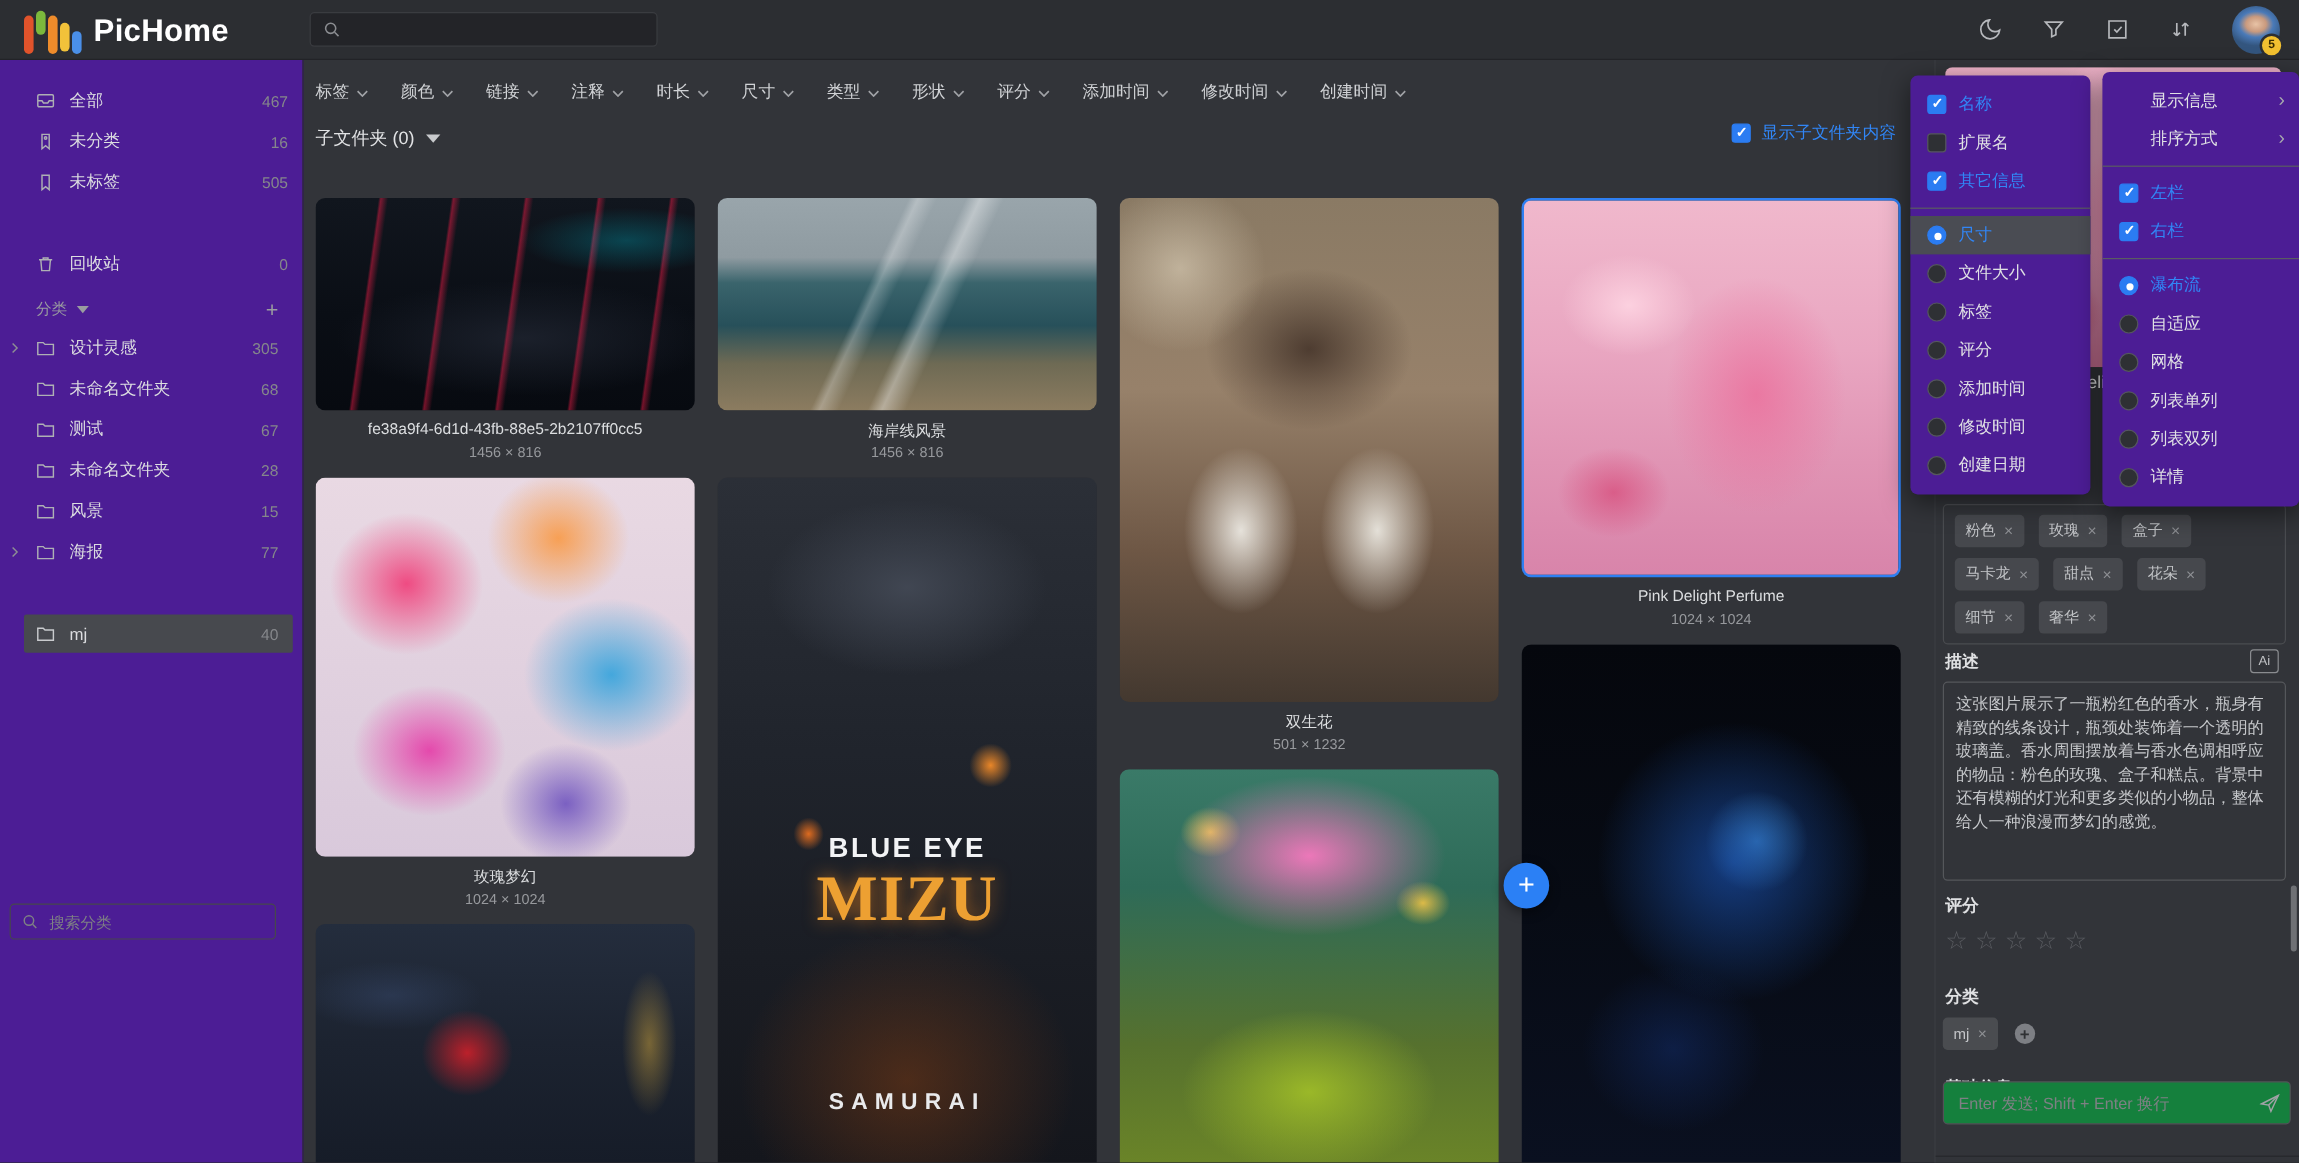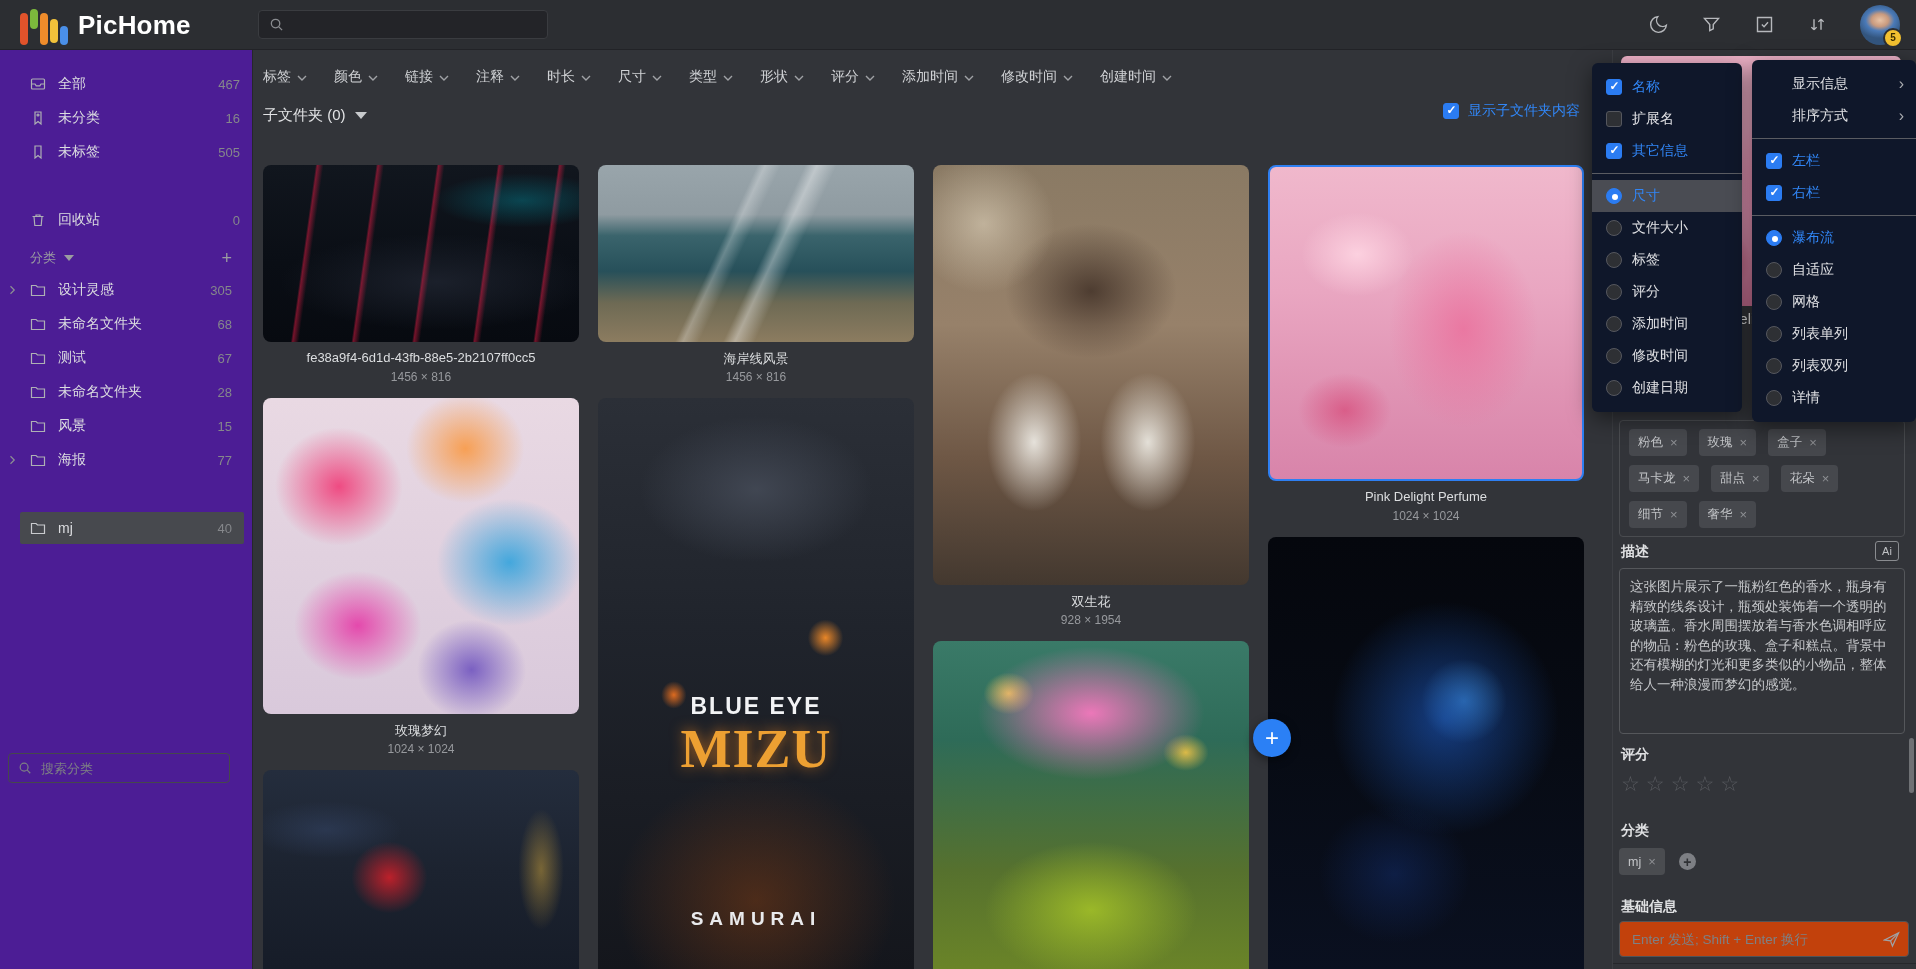--- a/index.html
+++ b/index.html
@@ -139,28 +139,28 @@
          color:#c0c2c5;font-size:11px;line-height:17px;text-align:center;padding:0;cursor:pointer;font-family:"Liberation Sans",sans-serif;}
   .descbox{position:absolute;left:6px;top:519px;width:286px;height:166px;border:1px solid #55575b;border-radius:4px;
            box-sizing:border-box;padding:8px 10px;font-size:13.5px;line-height:19.5px;color:#c6c8cb;cursor:text;overflow:hidden;}
   .stars{position:absolute;left:8px;top:723px;display:flex;gap:6px;}
   .star{color:#595b60;font-size:21px;cursor:pointer;}
   .star::before{content:"☆";}
   .catrow{position:absolute;left:6px;top:799px;display:flex;align-items:center;gap:14px;}
   .addcat{width:17px;height:17px;border-radius:50%;background:#7d7f84;border:none;cursor:pointer;position:relative;padding:0;}
   .addcat::after{content:"+";color:#2f3134;font-size:14px;line-height:16px;display:block;font-weight:bold;}
   .dhead.clip{top:849px;height:15px;overflow:hidden;}
-  .comment{position:absolute;left:6px;top:872px;width:290px;height:36px;background:#c2410c;border:1px solid #515357;border-radius:4px;
+  .comment{position:absolute;left:6px;top:852px;width:290px;height:36px;background:#15803d;border:1px solid #515357;border-radius:4px;
            box-sizing:border-box;display:flex;align-items:center;padding:0 8px 0 10px;}
   .comment input{flex:1;background:transparent;border:none;outline:none;color:#d5d7da;font-size:13.5px;font-family:"Liberation Sans",sans-serif;}
   .sthumb{position:absolute;left:296px;top:689px;width:5px;height:55px;border-radius:3px;background:#6f7175;}
   .panel-bottom-line{position:absolute;left:0;top:914px;width:304px;height:1px;background:#26272b;}
 
   
-  .menu{position:absolute;background:#0f172a;border-radius:6px;box-shadow:0 6px 22px rgba(0,0,0,.5);z-index:60;padding:8px 0;box-sizing:border-box;}
+  .menu{position:absolute;background:#4c1d95;border-radius:6px;box-shadow:0 6px 22px rgba(0,0,0,.5);z-index:60;padding:8px 0;box-sizing:border-box;}
   .menu1{left:1592px;top:63px;width:150px;}
   .menu2{left:1752px;top:60px;width:164px;}
   .mi{height:32px;display:flex;align-items:center;padding-left:14px;cursor:pointer;gap:10px;}
   .mi.hl{background:#4a4c53;}
   .mi-label{font-size:14px;color:#e0e1e4;white-space:nowrap;}
   .mi-label.on{color:#3186f6;}
   .mi .arrow{margin-left:auto;margin-right:12px;color:#a9abaf;font-size:16px;line-height:14px;}
   .mi.link{padding-left:40px;}
   .mdiv{height:1px;background:#5a5c62;margin:6px 0;}
 </style>
@@ -449,21 +449,21 @@
   <div class="cap-name" style="left:598px;top:350px;">海岸线风景</div>
   <div class="cap-dims" style="left:598px;top:370px;">1456 × 816</div>
   <div class="thumb t-samurai" style="left:598px;top:398px;height:571px;border-bottom-left-radius:0;border-bottom-right-radius:0;">
     <span class="sam-t1" style="top:295px;">BLUE EYE</span>
     <span class="sam-t2" style="top:320px;">MIZU</span>
     <span class="sam-t3" style="top:510px;">SAMURAI</span>
   </div>
 
   <div class="thumb t-girls" style="left:933px;top:165px;height:420px;"></div>
   <div class="cap-name" style="left:933px;top:593px;">双生花</div>
-  <div class="cap-dims" style="left:933px;top:613px;">928 × 1954</div>
+  <div class="cap-dims" style="left:933px;top:613px;">501 × 1232</div>
   <div class="thumb t-pink" style="left:933px;top:641px;height:328px;border-bottom-left-radius:0;border-bottom-right-radius:0;"></div>
 
   <div class="thumb t-perfume sel" style="left:1268px;top:165px;height:316px;"></div>
   <div class="cap-name" style="left:1268px;top:489px;">Pink Delight Perfume</div>
   <div class="cap-dims" style="left:1268px;top:509px;">1024 × 1024</div>
   <div class="thumb t-leopard" style="left:1268px;top:537px;height:432px;border-bottom-left-radius:0;border-bottom-right-radius:0;"></div>
 
   <button class="fab"></button>
 
   <aside class="detail">

